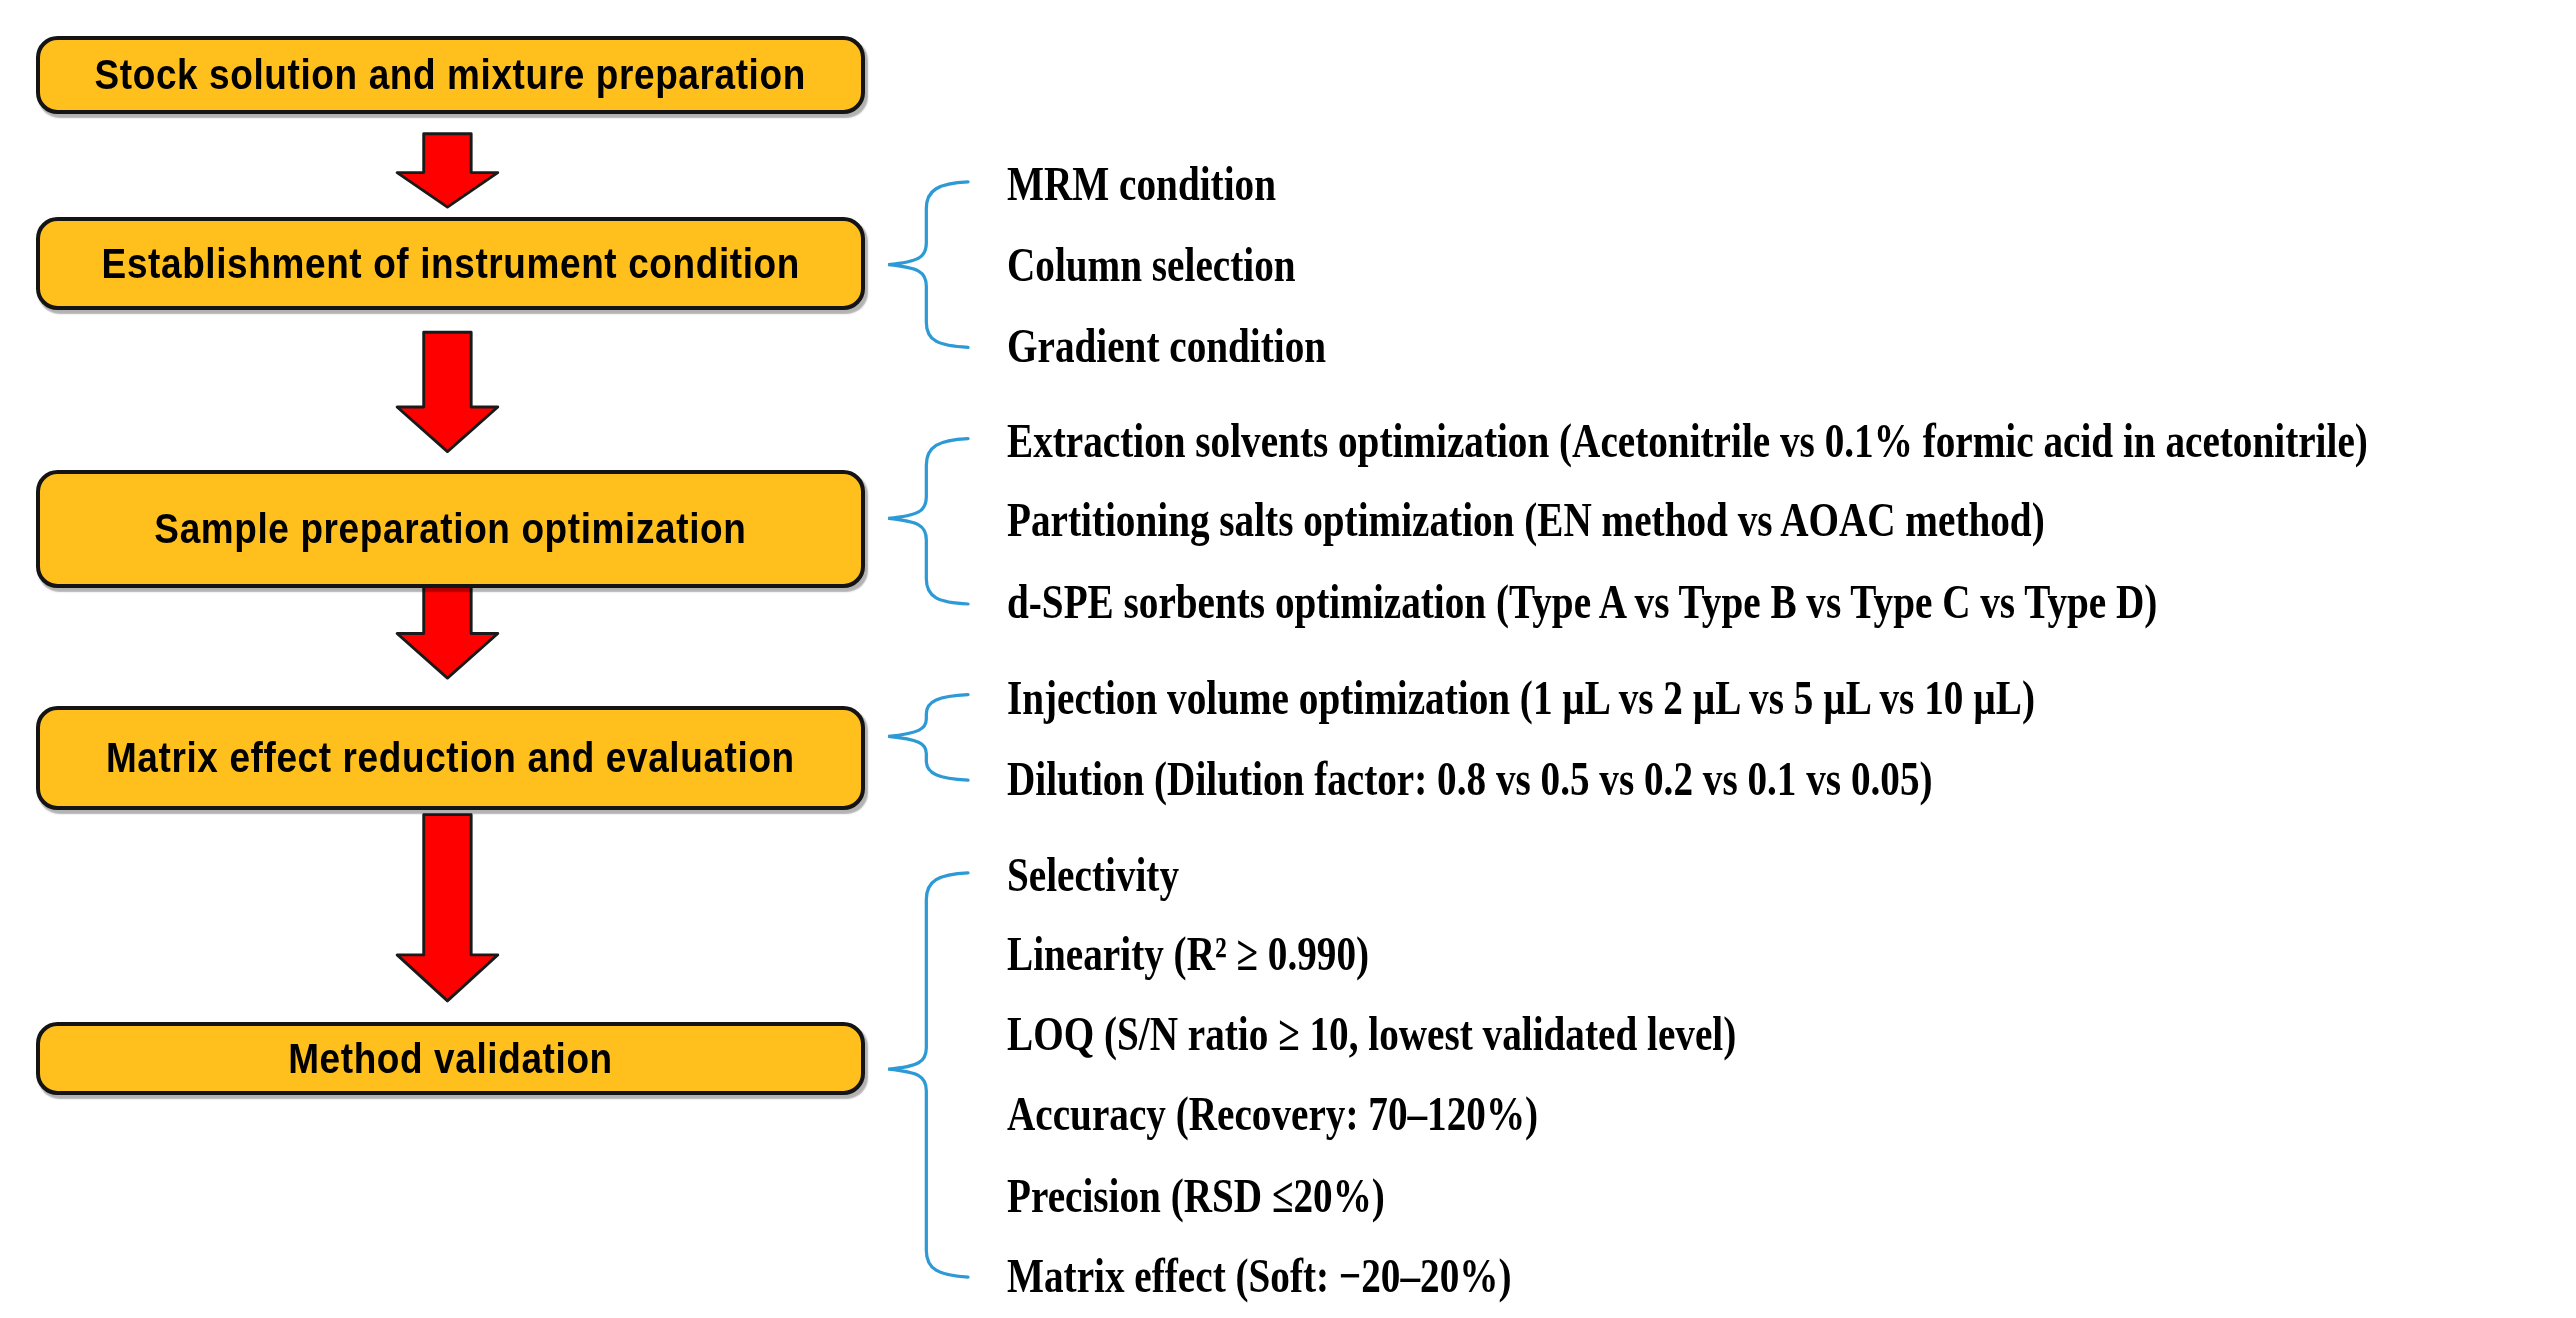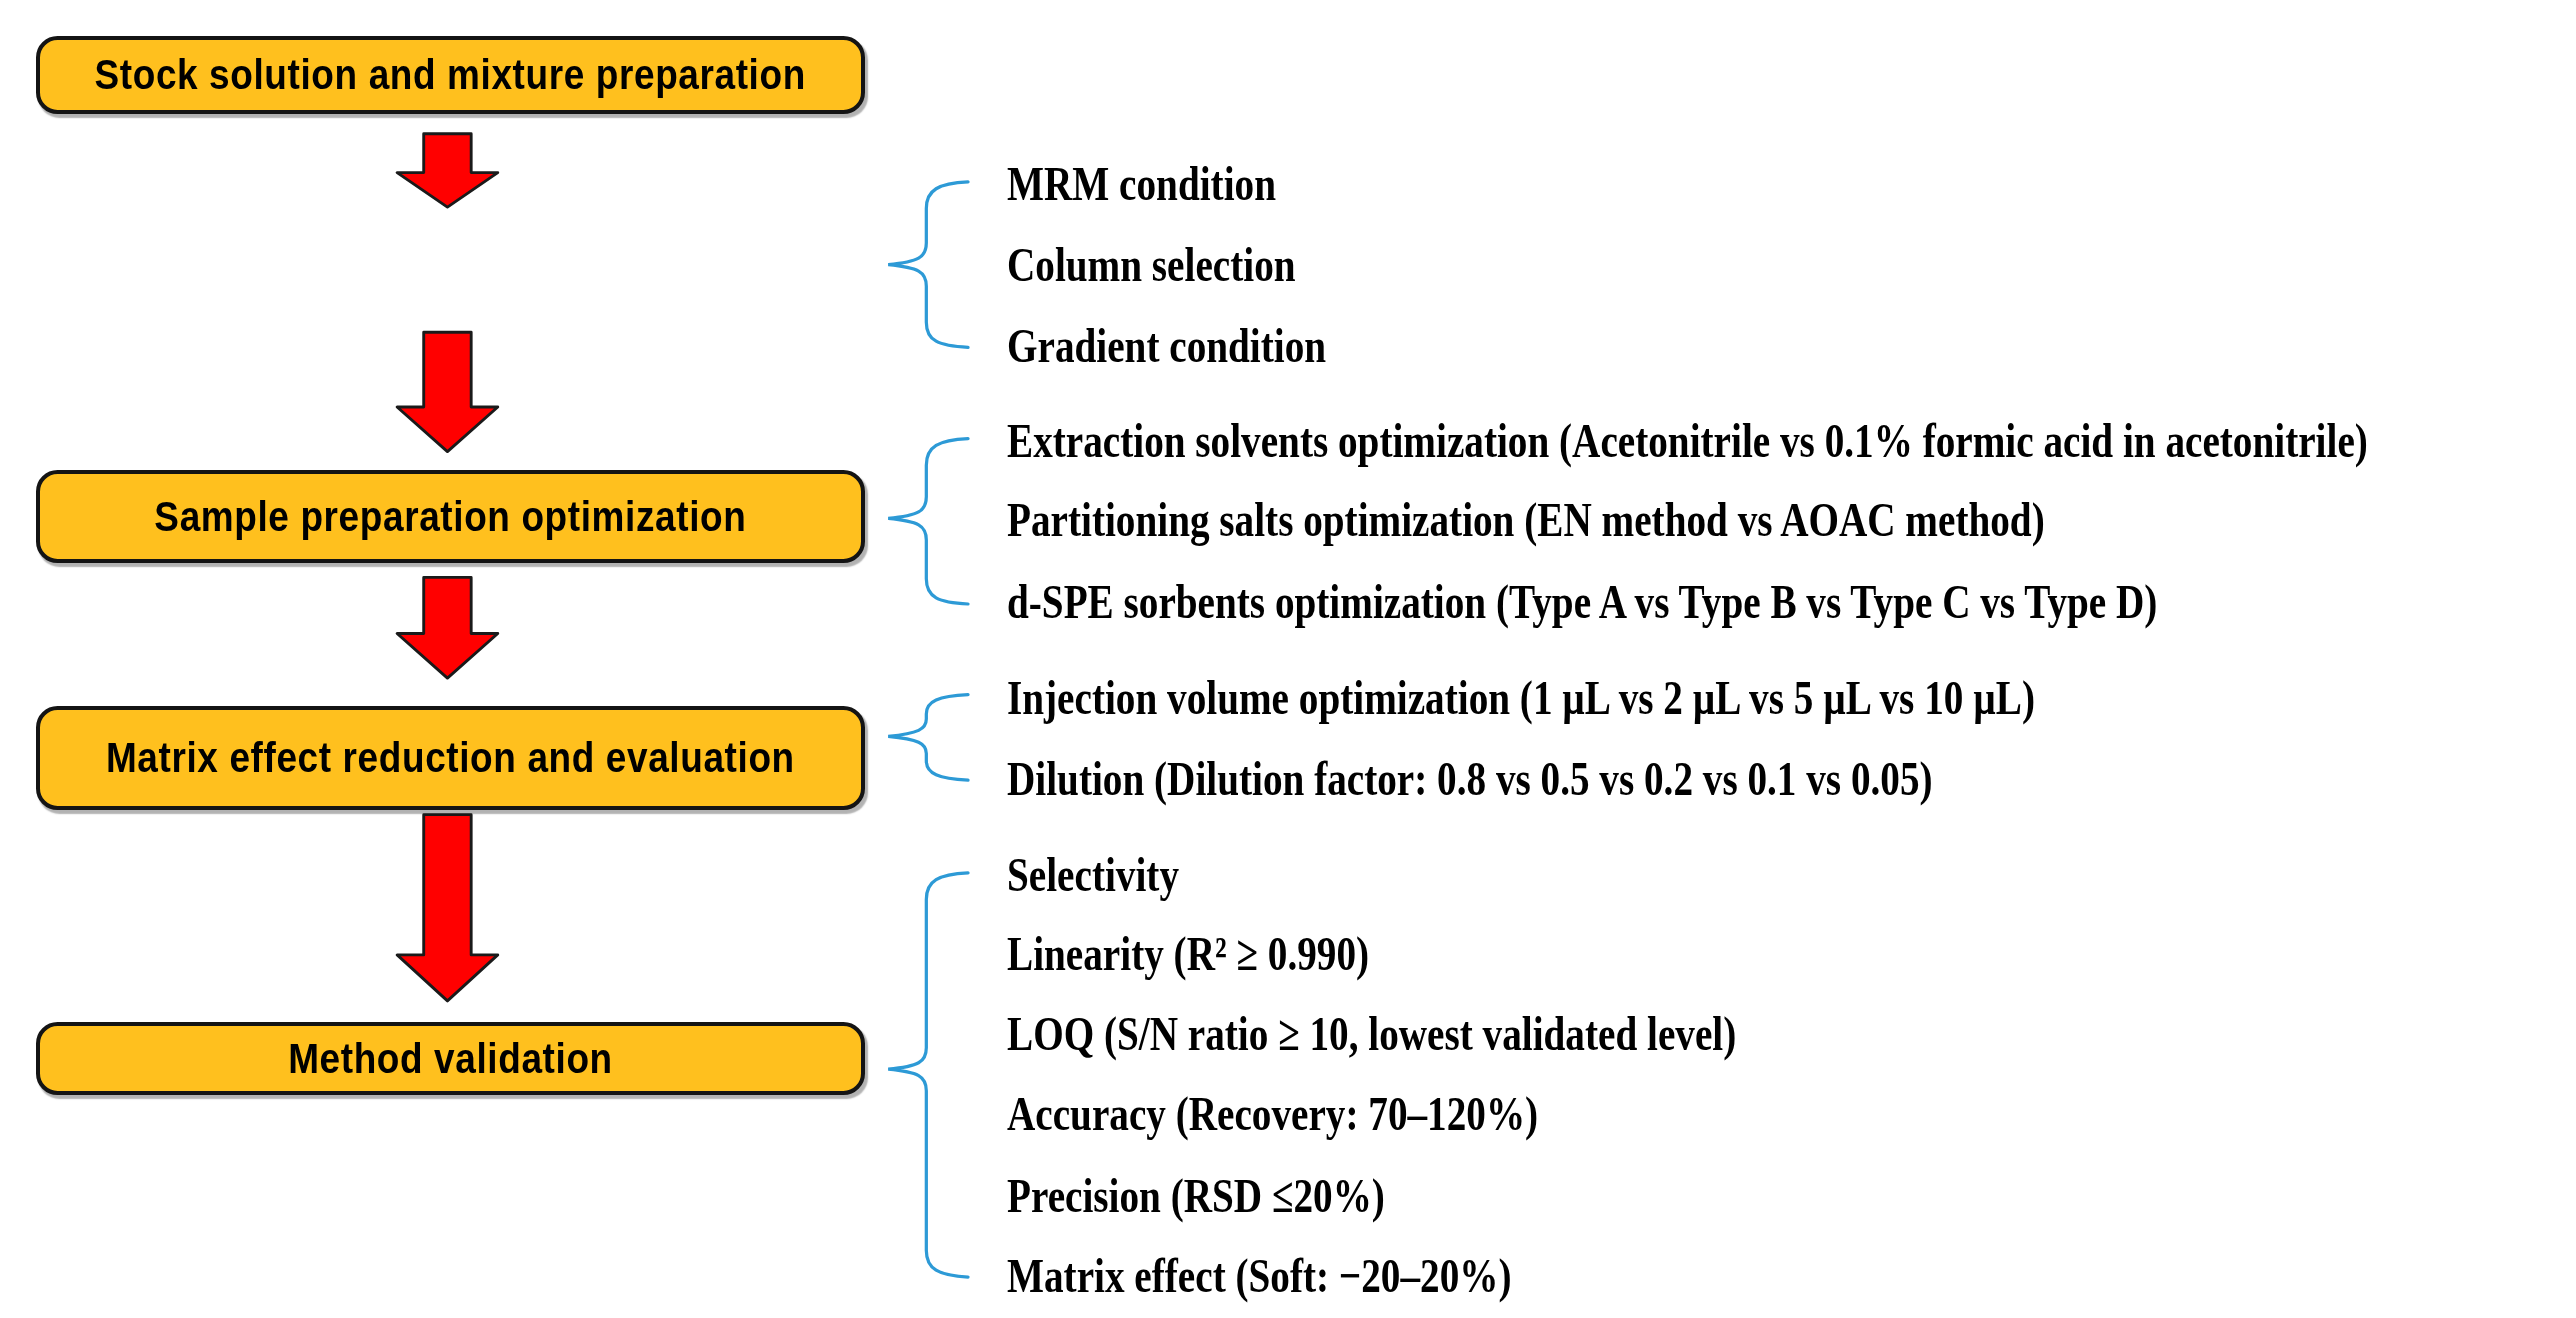--- a/index.html
+++ b/index.html
@@ -81,22 +81,25 @@
     <path class="brace-path" d="M 1346,253 C 1305,255 1288,264 1288,290 L 1288,338 C 1288,358 1277,364 1235,368 C 1277,372 1288,378 1288,398 L 1288,448 C 1288,474 1305,481 1346,483"></path>
     <path class="brace-path" d="M 1346,610 C 1305,612 1288,621 1288,647 L 1288,691 C 1288,711 1277,717 1235,721 C 1277,725 1288,731 1288,751 L 1288,805 C 1288,831 1305,838 1346,840"></path>
     <path class="brace-path" d="M 1346,966 C 1305,968 1288,975 1288,993 L 1288,1000 C 1288,1014 1277,1020 1235,1024 C 1277,1028 1288,1034 1288,1048 L 1288,1058 C 1288,1076 1305,1083 1346,1085"></path>
     <path class="brace-path" d="M 1346,1214 C 1305,1216 1288,1225 1288,1251 L 1288,1457 C 1288,1477 1277,1483 1235,1487 C 1277,1491 1288,1497 1288,1517 L 1288,1739 C 1288,1765 1305,1774 1346,1776"></path>
   </svg>
 
   <div class="flow-box" style="top:36px;height:78px;">
     <span class="box-label">Stock solution and mixture preparation</span>
   </div>
 
+  <div class="flow-box" style="top:217px;height:93px;">
+    <span class="box-label">Establishment of instrument condition</span>
+  </div>
 
-  <div class="flow-box" style="top:470px;height:93px;">
+  <div class="flow-box" style="top:470px;height:118px;">
     <span class="box-label">Sample preparation optimization</span>
   </div>
 
   <div class="flow-box" style="top:663px;height:104px;margin-top:43px;">
     <span class="box-label">Matrix effect reduction and evaluation</span>
   </div>
 
   <div class="flow-box" style="top:1022px;height:73px;">
     <span class="box-label">Method validation</span>
   </div>

